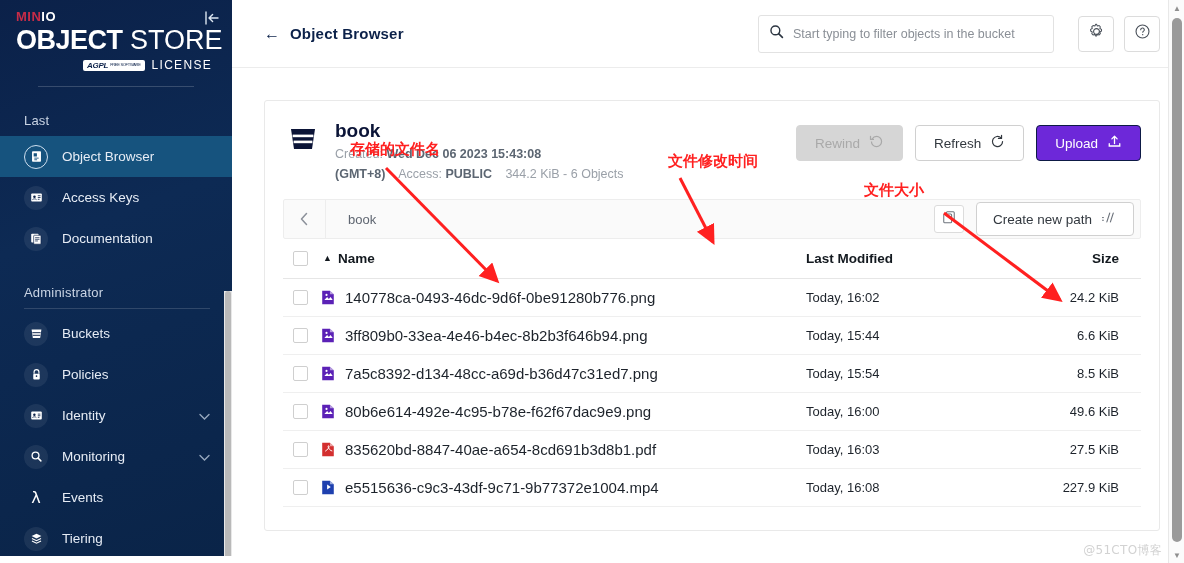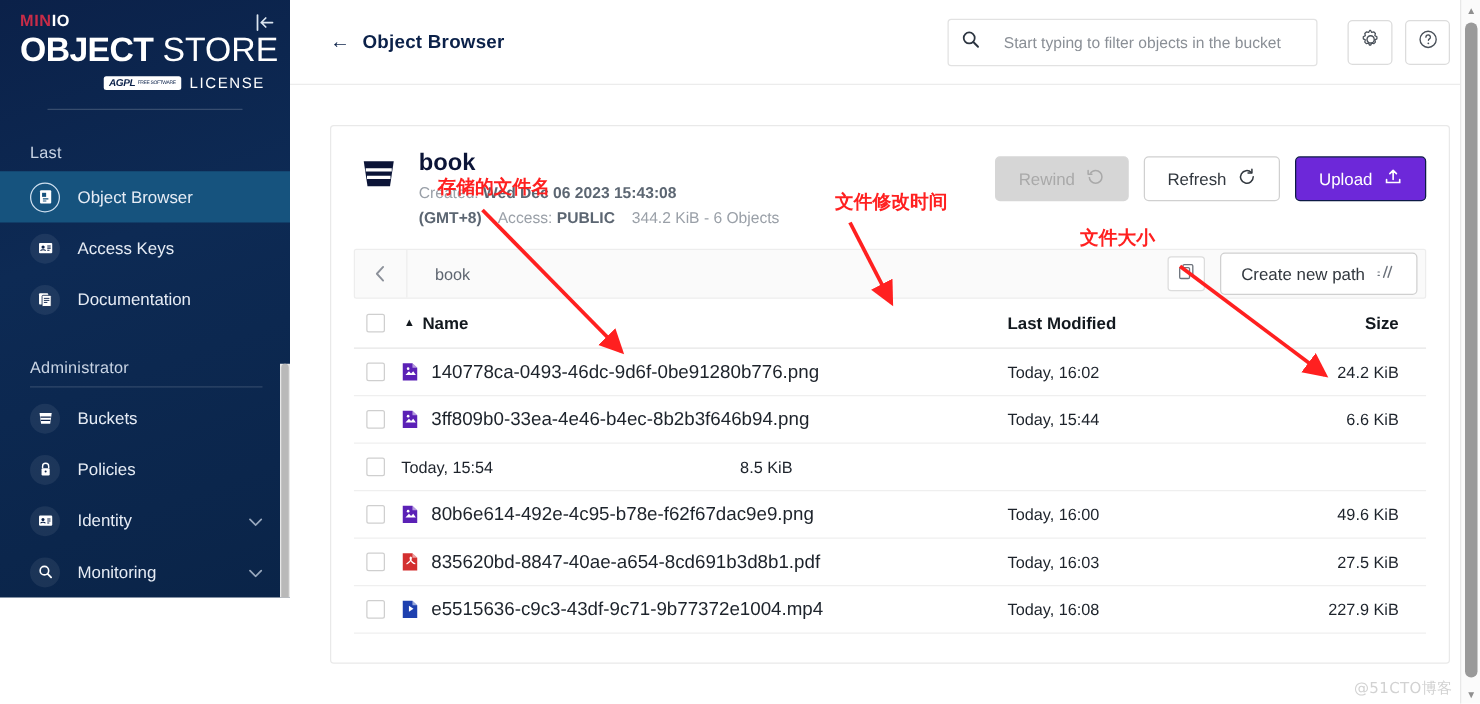--- a/index.html
+++ b/index.html
@@ -6,21 +6,21 @@
   html, body {
     width: 1184px; height: 563px;
     font-family: "Liberation Sans", sans-serif;
     background: #ffffff;
     overflow: hidden;
   }
   #app { position: relative; width: 1184px; height: 563px; display: flex; background:#fff; }
 
   
   #sidebar {
-    width: 232px; height: 478px; flex: 0 0 232px;
+    width: 232px; height: 556px; flex: 0 0 232px;
     background: linear-gradient(160deg, #0b2149 0%, #0d2a54 40%, #0a2448 100%);
     position: relative; overflow: hidden;
   }
   .sb-logo { padding: 10px 16px 6px 16px; position: relative; }
   .minio-word { font-size: 13px; font-weight: bold; letter-spacing: .5px; line-height: 14px; }
   .minio-word .m { color: #c72c48; }
   .minio-word .io { color: #ffffff; }
   .objstore { margin-top: 1px; line-height: 30px; white-space: nowrap; }
   .objstore .obj { font-size: 27px; font-weight: bold; color: #fff; letter-spacing: -0.5px; }
   .objstore .sto { font-size: 27px; font-weight: 300; color: #fff; letter-spacing: 0px; }
@@ -77,21 +77,21 @@
   .back-arrow { color:#0b2149; font-size:16px; margin-right:10px; cursor:pointer; line-height:1; }
   #page-title { font-size:15px; font-weight:bold; color:#0b2149; letter-spacing:.2px; }
   .topbar-spacer { flex:1; }
   #searchbox {
     width:296px; height:38px; border:1px solid #e2e2e2; border-radius:3px;
     display:flex; align-items:center; padding:0 10px; background:#fff;
     margin-right:14px;
   }
   #searchbox input {
     border:none; outline:none; flex:1; font-size:12.5px; color:#32383f;
-    font-family:"Liberation Sans", sans-serif; margin-left:19px; background:transparent;
+    font-family:"Liberation Sans", sans-serif; margin-left:9px; background:transparent;
   }
   #searchbox input::placeholder { color:#8a8f96; }
   .icon-btn {
     width:36px; height:36px; border:1px solid #dcdcdc; border-radius:4px; background:#fff;
     display:flex; align-items:center; justify-content:center; cursor:pointer; margin-left:10px;
   }
 
   
   #content { flex:1; padding:32px 24px 0 32px; overflow:hidden; }
   #panel {
@@ -481,20 +481,31 @@
                     </svg>
                   </span>
                   <span>3ff809b0-33ea-4e46-b4ec-8b2b3f646b94.png</span>
                 </div>
                 <div class="c-mod">Today, 15:44</div>
                 <div class="c-size">6.6 KiB</div>
               </div>
               <div class="trow">
                 <div class="c-check">
                   <span class="cb"></span>
+                </div>
+                <div class="c-name">
+                  <span class="fileicon">
+                    <svg width="14" height="15" viewBox="0 0 12 14">
+                      <path d="M0.6 0.6h7.2L11.4 4v9.4H0.6z" fill="#5b21b6"></path>
+                      <path d="M7.8 0.6V4h3.6" fill="#ffffff" opacity=".55"></path>
+                      <circle cx="4.6" cy="4.6" r="1" fill="#fff"></circle>
+                      <path d="M2.6 9.4l2.6-2.8 1.6 1.7 1.6-1.8 2 2.9z" fill="#fff"></path>
+                    </svg>
+                  </span>
+                  <span>7a5c8392-d134-48cc-a69d-b36d47c31ed7.png</span>
                 </div>
                 <div class="c-mod">Today, 15:54</div>
                 <div class="c-size">8.5 KiB</div>
               </div>
               <div class="trow">
                 <div class="c-check">
                   <span class="cb"></span>
                 </div>
                 <div class="c-name">
                   <span class="fileicon">

